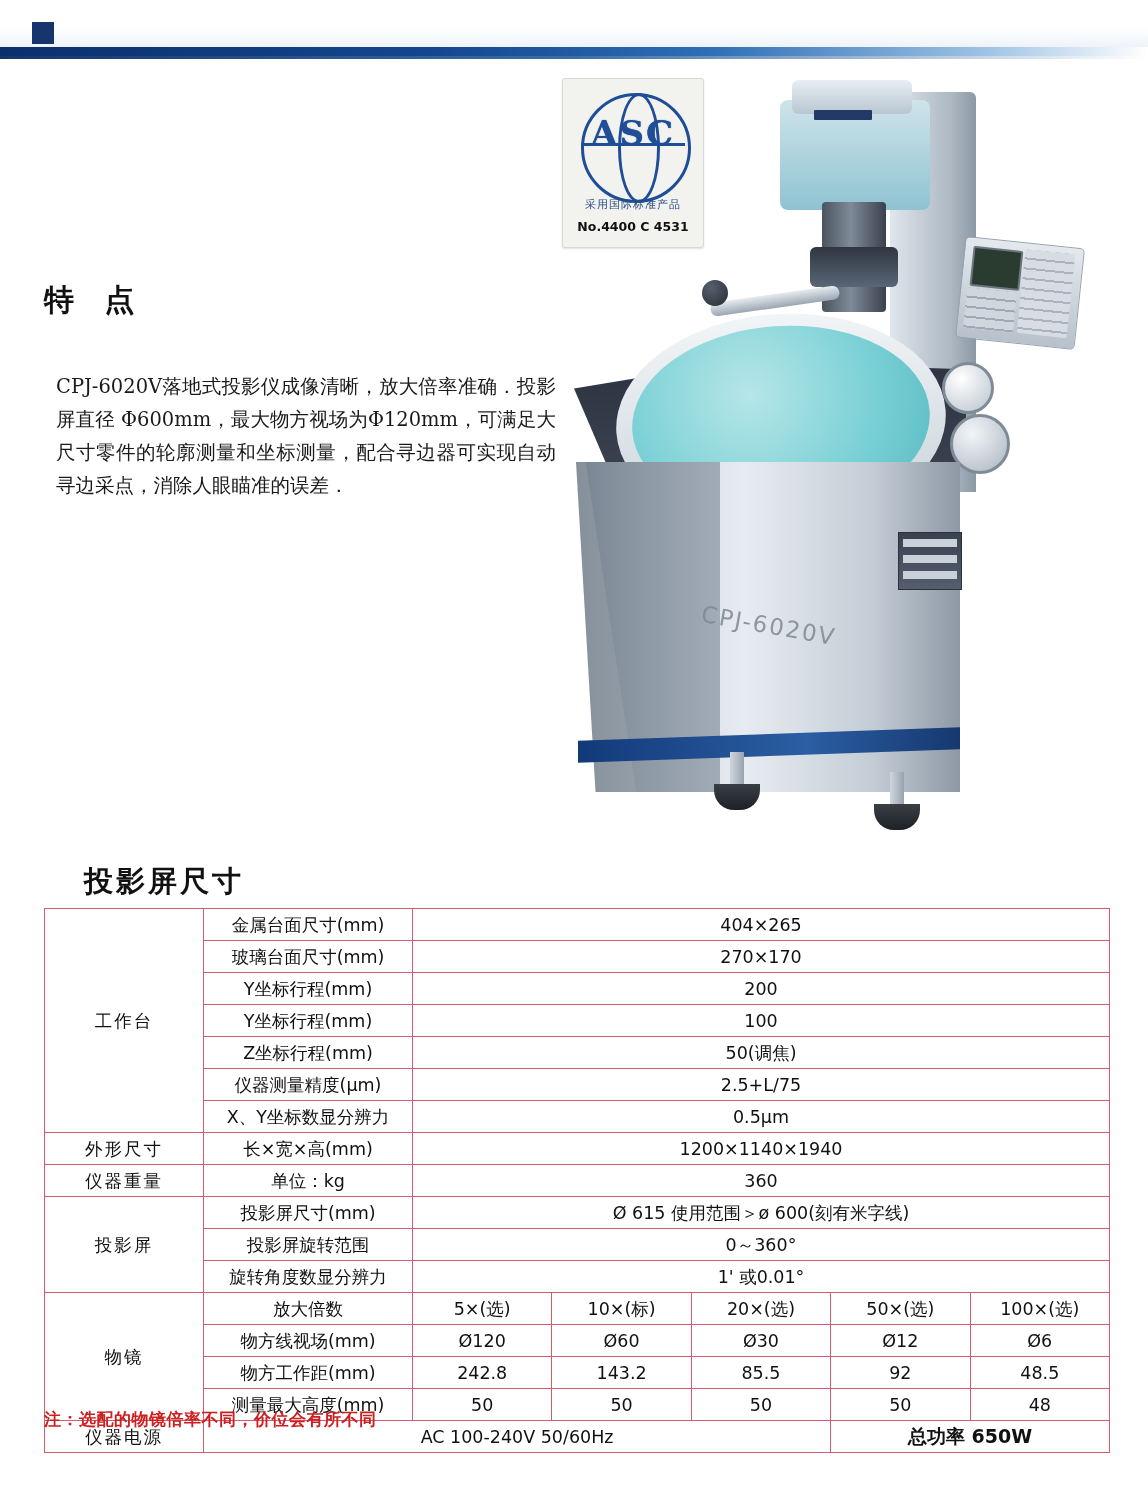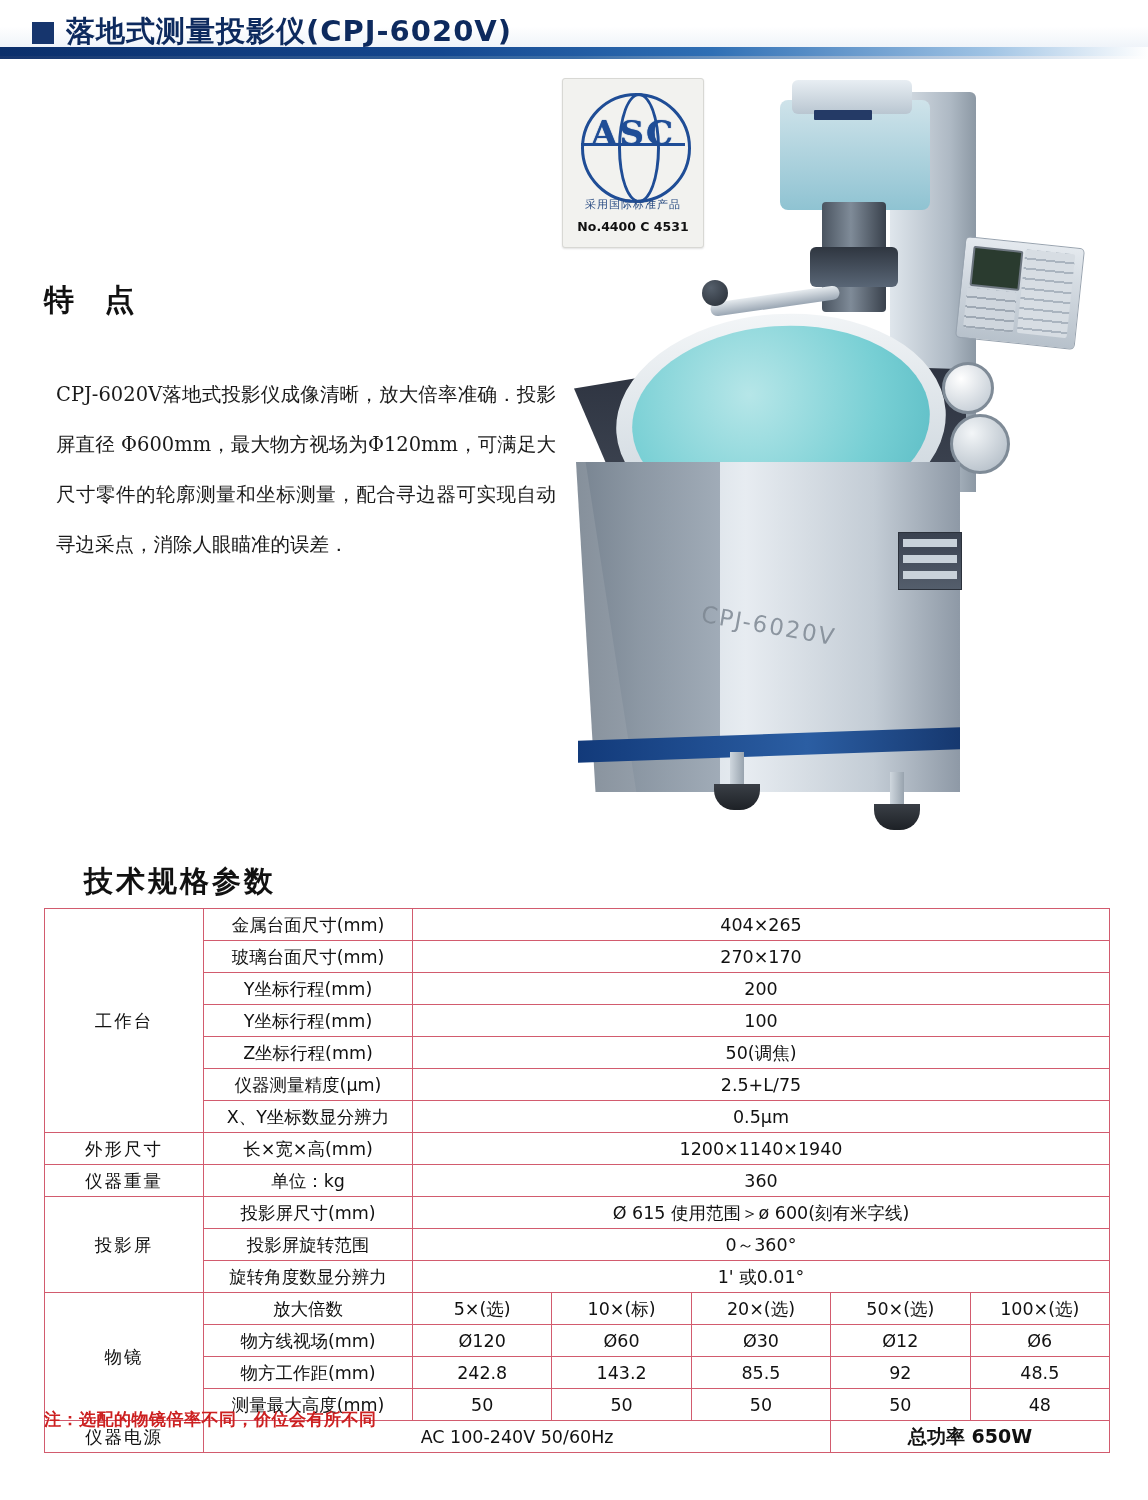--- a/index.html
+++ b/index.html
@@ -36,21 +36,21 @@
     font-family:"DejaVu Sans","Liberation Sans",sans-serif;
   }
   
   .features-title{
     position:absolute;left:44px;top:280px;
     font-size:30px;font-weight:bold;color:#111;letter-spacing:10px;
     font-family:"DejaVu Serif","Liberation Serif",serif;
   }
   .features-body{
     position:absolute;left:56px;top:370px;width:500px;
-    font-size:19.5px;line-height:50px;color:#1a1a1a;
+    font-size:19.5px;line-height:33px;color:#1a1a1a;
     font-family:"DejaVu Serif","Liberation Serif",serif;
     text-align:justify;
   }
   
   .cert{
     position:absolute;left:562px;top:78px;width:140px;height:168px;
     background:#f2f2ef;
     border:1px solid #d8d8d4;
     border-radius:3px;
     box-shadow:0 1px 2px rgba(0,0,0,.12);
@@ -244,21 +244,20 @@
     font-family:"DejaVu Sans","Liberation Sans",sans-serif;
     letter-spacing:.5px;
   }
 </style>
 </head>
 <body>
 
 <div class="header">
   <div class="header-band"></div>
   <div class="header-square"></div>
-  <div class="header-title">落地式测量投影仪(CPJ-6020V)</div>
   <div class="header-rule"></div>
   <div class="header-rule2"></div>
 </div>
 
 <div class="features-title">特 点</div>
 <div class="features-body">CPJ-6020V落地式投影仪成像清晰，放大倍率准确．投影屏直径 Φ600mm，最大物方视场为Φ120mm，可满足大尺寸零件的轮廓测量和坐标测量，配合寻边器可实现自动寻边采点，消除人眼瞄准的误差．</div>
 
 <div class="cert">
   <div class="cert-globe"></div>
   <div class="cert-letters">ASC</div>
@@ -293,21 +292,21 @@
     <div class="ph-vent-line" style="top:38px"></div>
   </div>
   <div class="ph-model-text">CPJ-6020V</div>
   <div class="ph-base-stripe"></div>
   <div class="ph-leg" style="left:170px;top:690px;"></div>
   <div class="ph-foot" style="left:154px;top:722px;"></div>
   <div class="ph-leg" style="left:330px;top:710px;"></div>
   <div class="ph-foot" style="left:314px;top:742px;"></div>
 </div>
 
-<div class="specs-title">技术规格参数</div>
+<div class="specs-title">投影屏尺寸</div>
 
 <table class="specs">
   <tbody>
     <tr>
       <td class="grp" rowspan="7">工作台</td>
       <td class="lbl">金属台面尺寸(mm)</td>
       <td class="val" colspan="5">404×265</td>
     </tr>
     <tr>
       <td class="lbl">玻璃台面尺寸(mm)</td>

